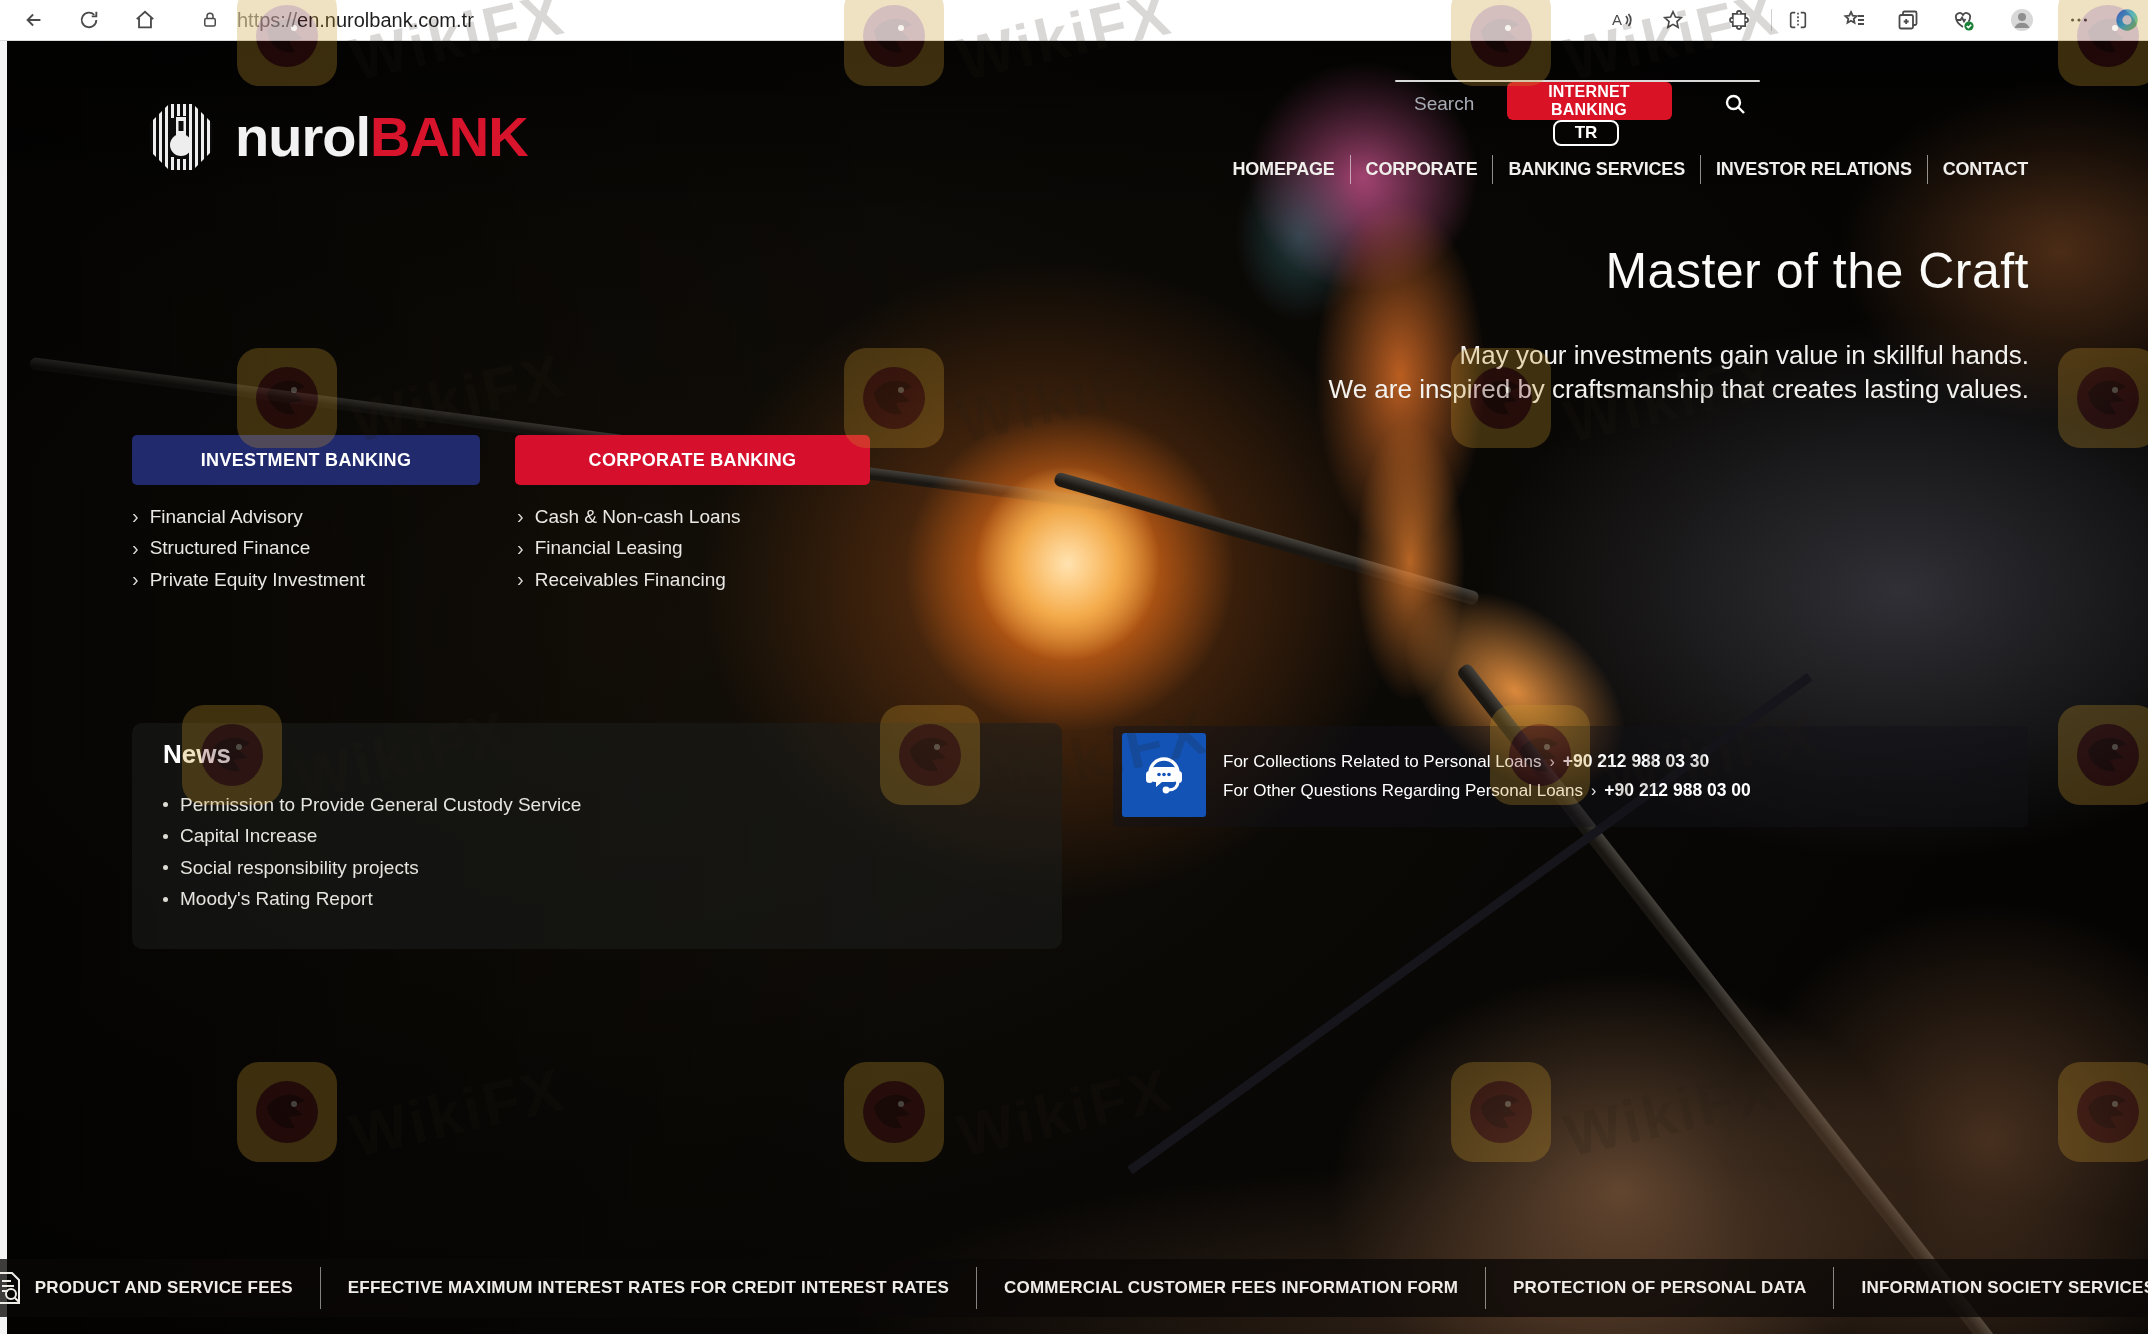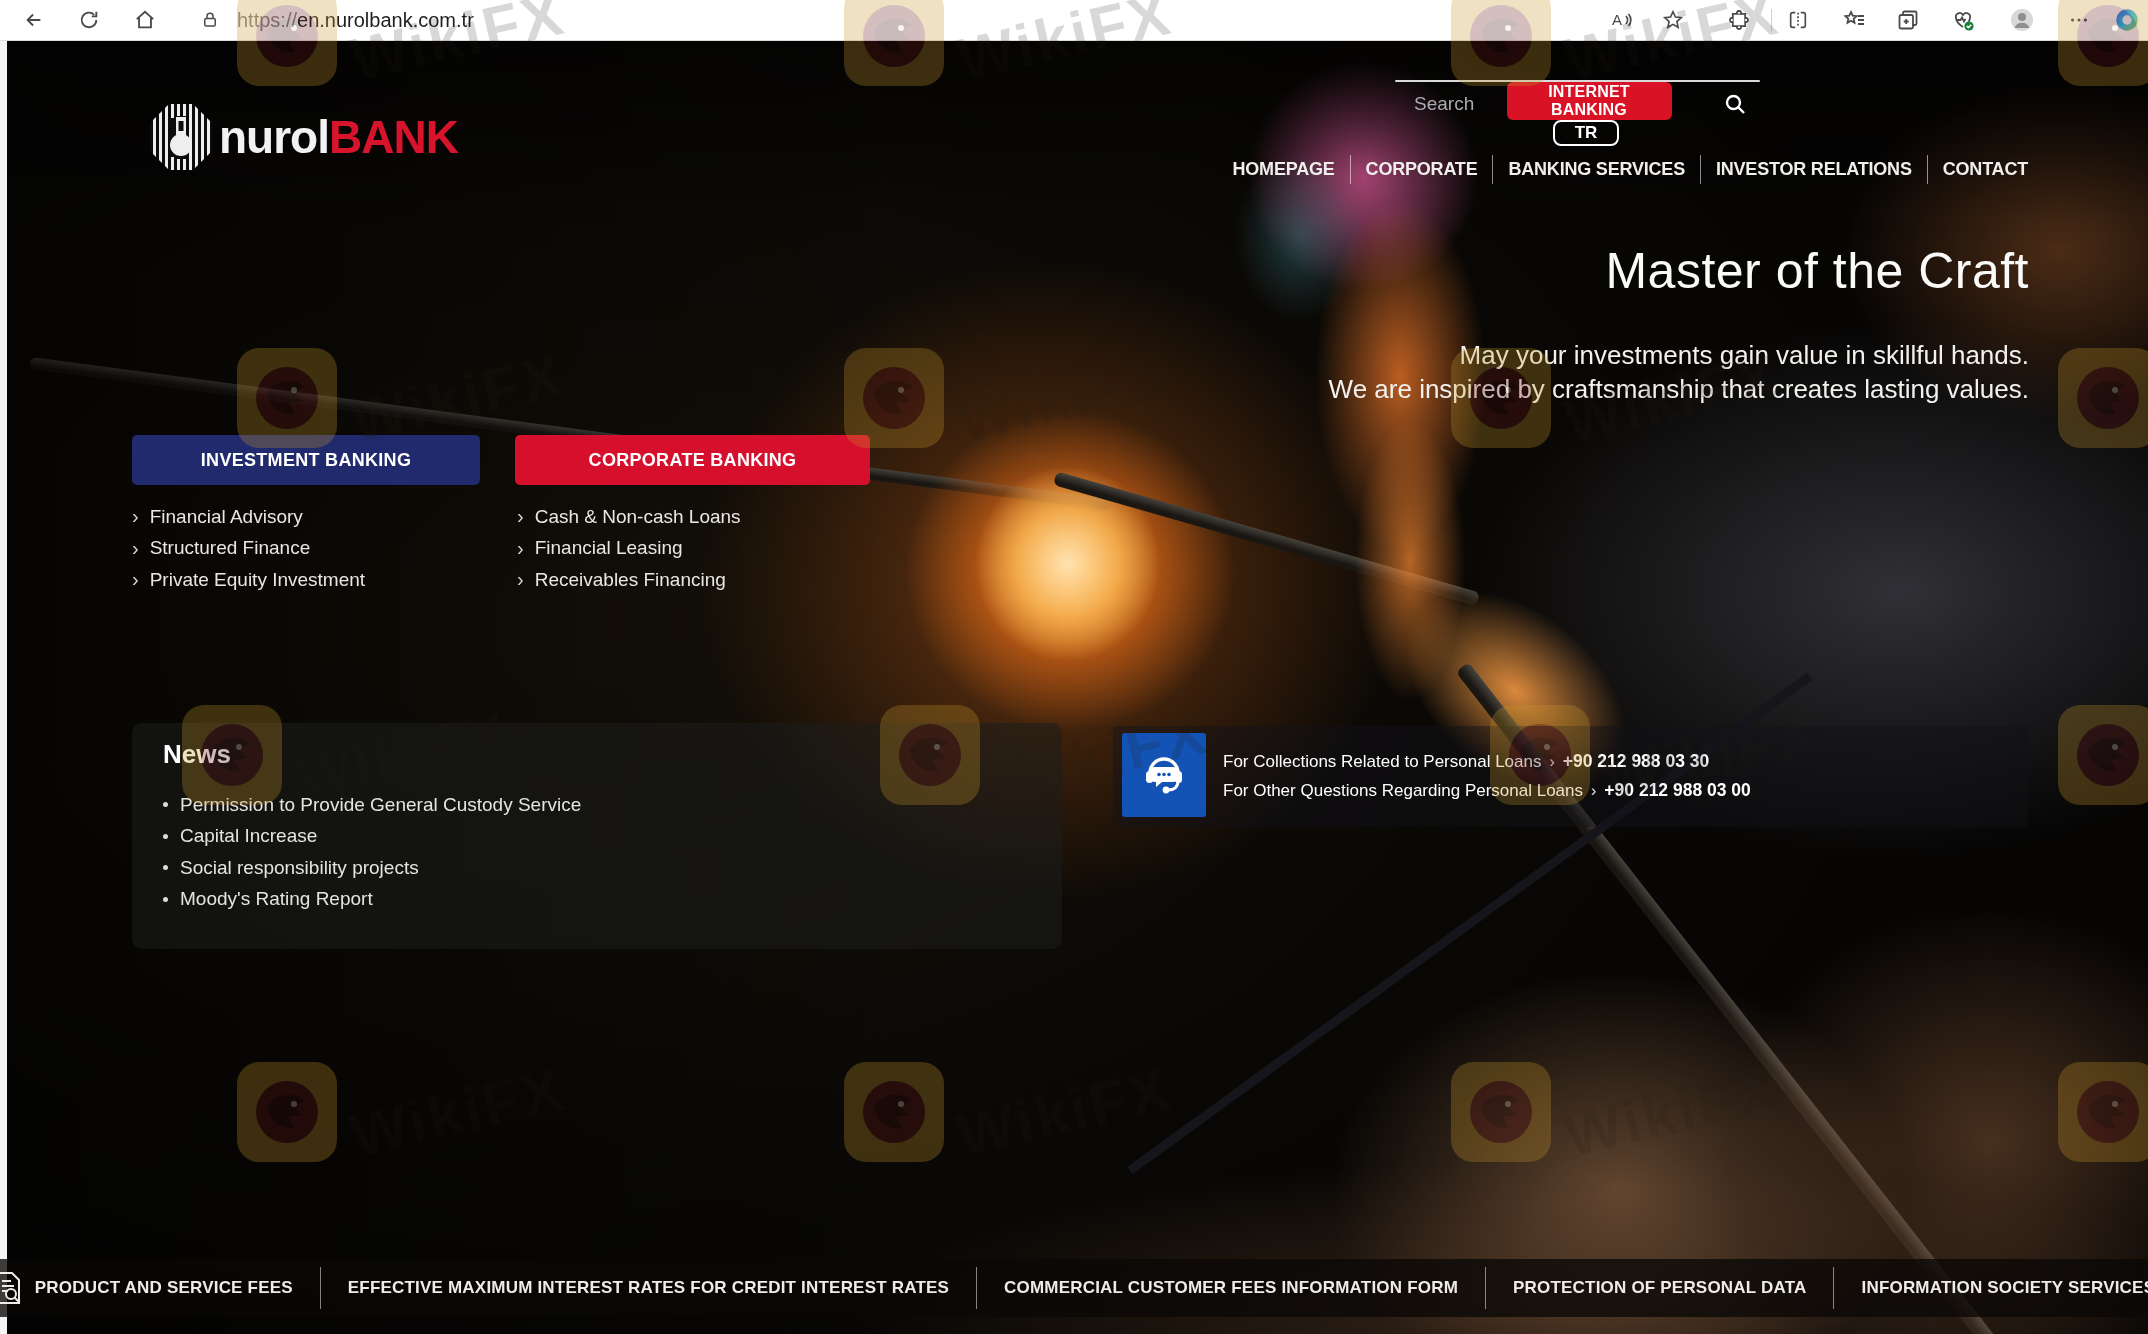--- a/index.html
+++ b/index.html
@@ -42,21 +42,21 @@
   .left-sliver{position:absolute;left:0;top:41px;width:7px;height:1293px;background:#f4f4f4;z-index:18;}
 
   
   .wm-layer{position:absolute;inset:0;z-index:40;pointer-events:none;}
   .wm{position:absolute;width:420px;height:130px;}
   .wm .eagle{position:absolute;left:0;top:0;opacity:.28;}
   .wm .wm-text{position:absolute;left:112px;top:16px;font-size:60px;font-weight:800;letter-spacing:3px;color:#241e14;opacity:.17;transform:rotate(-13deg);}
 
   
   .logo{position:absolute;left:149px;top:103px;display:flex;align-items:center;z-index:30;}
-  .logo-text{margin-left:6px;font-size:46px;font-weight:800;letter-spacing:-1px;line-height:66px;text-align:right;}
+  .logo-text{margin-left:22px;font-size:56px;font-weight:800;letter-spacing:-1px;line-height:66px;text-align:right;}
   .logo-first{color:#f2f2f2;}
   .logo-second{color:#d8142c;}
   .header-controls{position:absolute;left:1395px;top:80px;height:48px;display:flex;align-items:center;z-index:30;flex-direction:column;}
   .search-box{position:relative;width:363px;height:46px;border:1px solid rgba(255,255,255,.85);border-radius:4px;background:rgba(15,15,15,.18);}
   .search-box input{position:absolute;left:16px;top:0;width:300px;height:44px;background:transparent;border:none;outline:none;color:#e8e8e8;font-size:19px;font-family:"Liberation Sans",sans-serif;}
   .search-box input::placeholder{color:#a7acb4;}
   .search-glyph{position:absolute;right:12px;top:11px;}
   .ib-button{margin-left:23px;width:165px;height:48px;background:#da1226;border:none;border-radius:6px;color:#fff;font-size:16px;font-weight:700;letter-spacing:.2px;display:flex;align-items:center;justify-content:center;cursor:pointer;font-family:Liberation Sans, sans-serif;}
   .tr-button{margin-left:17px;width:66px;height:48px;background:transparent;border:2px solid #fff;border-radius:8px;color:#fff;font-size:17px;font-weight:700;display:flex;align-items:center;justify-content:center;cursor:pointer;font-family:"Liberation Sans",sans-serif;}
   .main-nav{position:absolute;top:148px;right:120px;height:42px;display:flex;align-items:center;z-index:30;}

